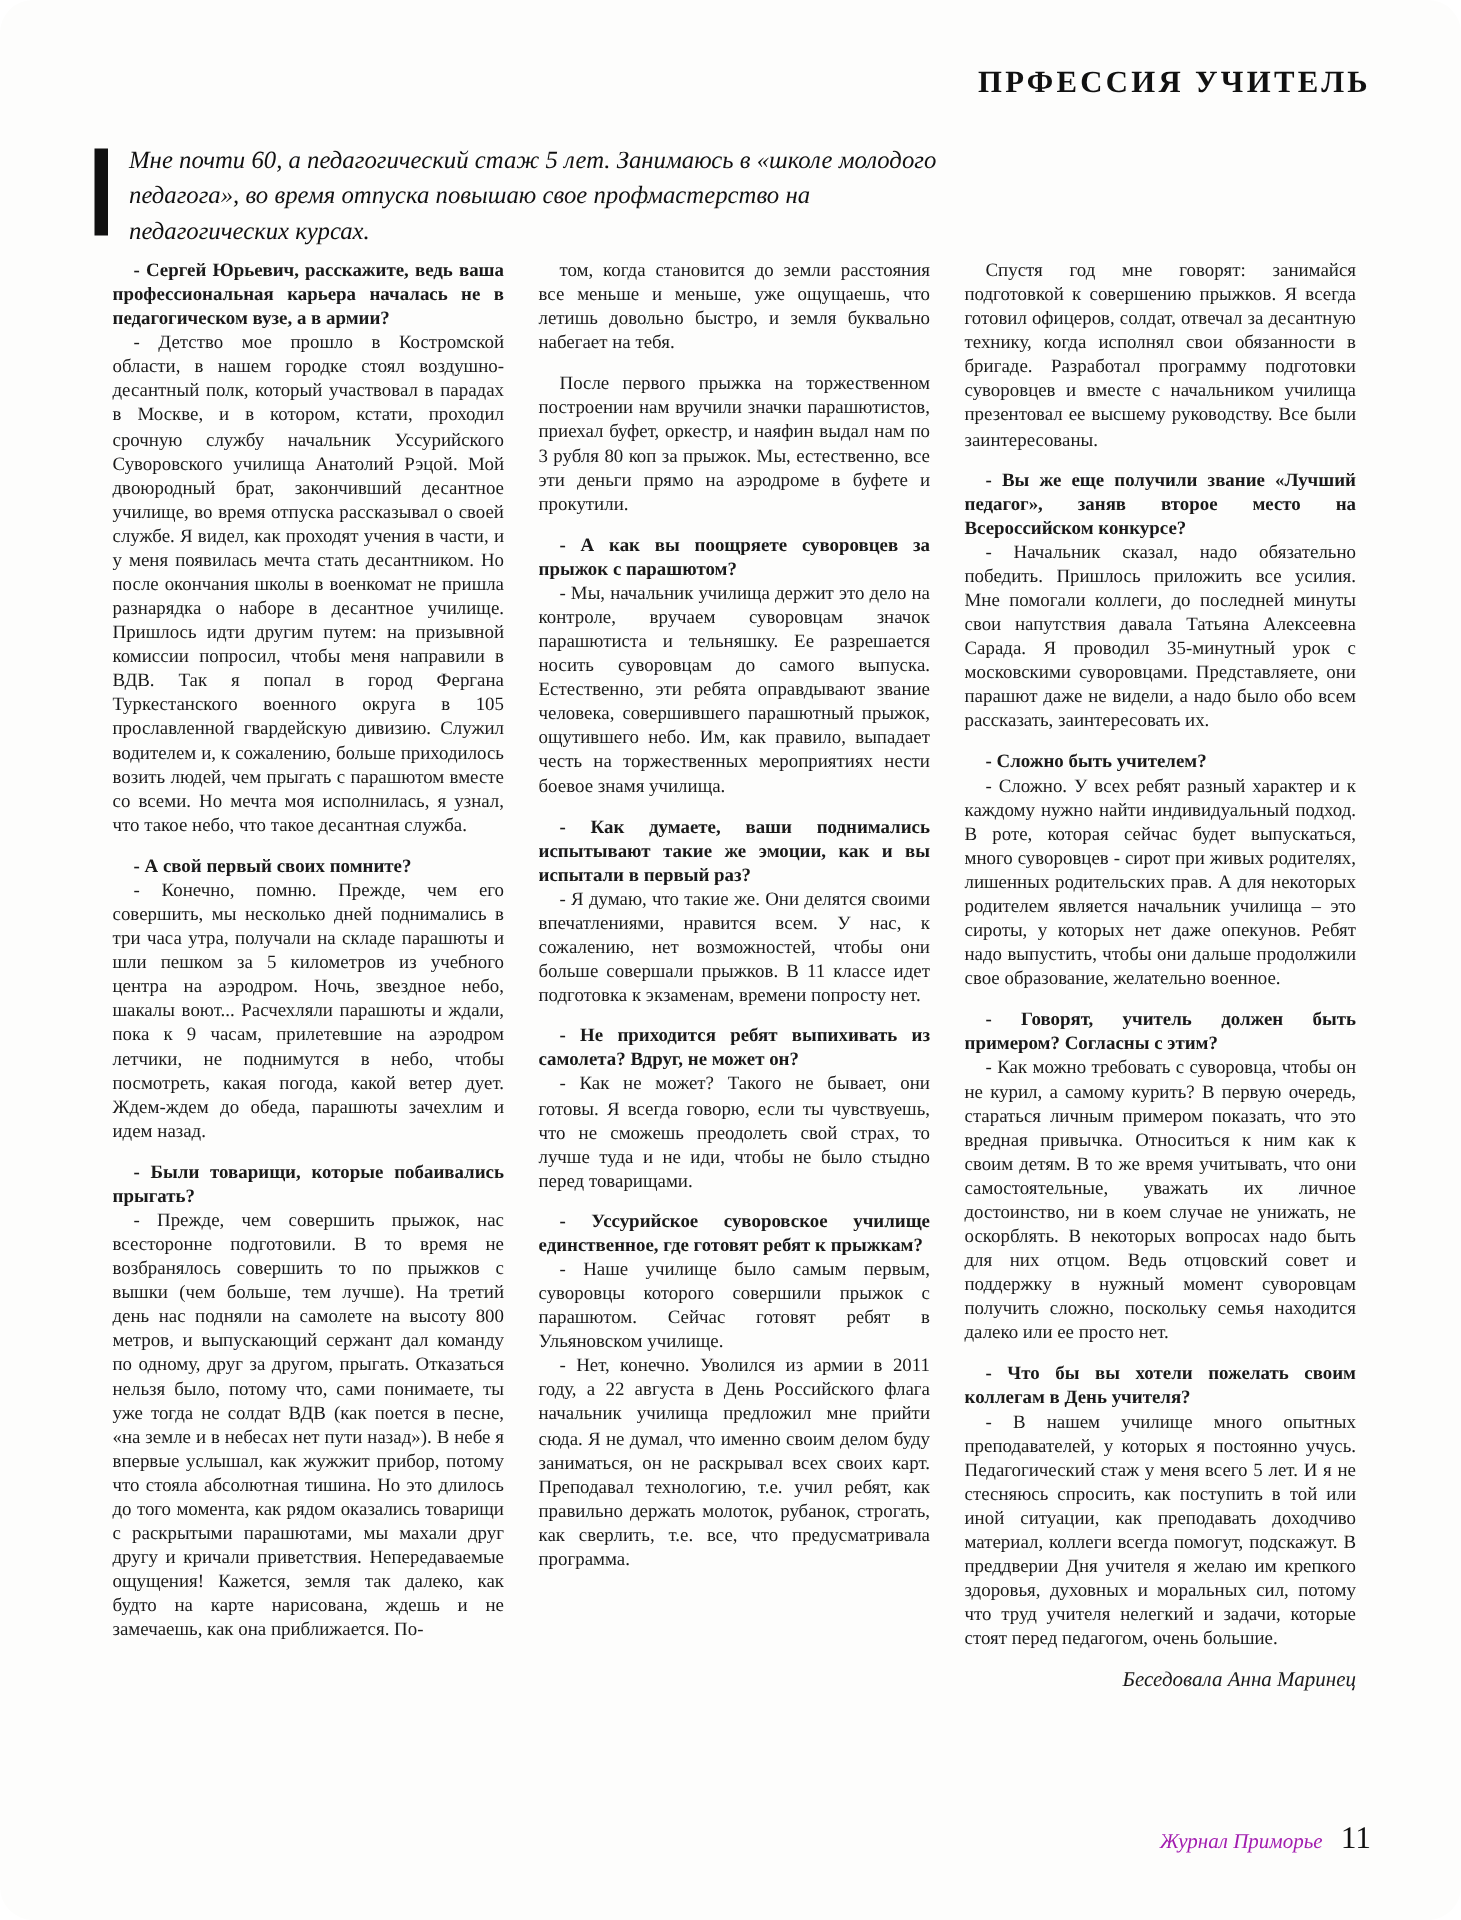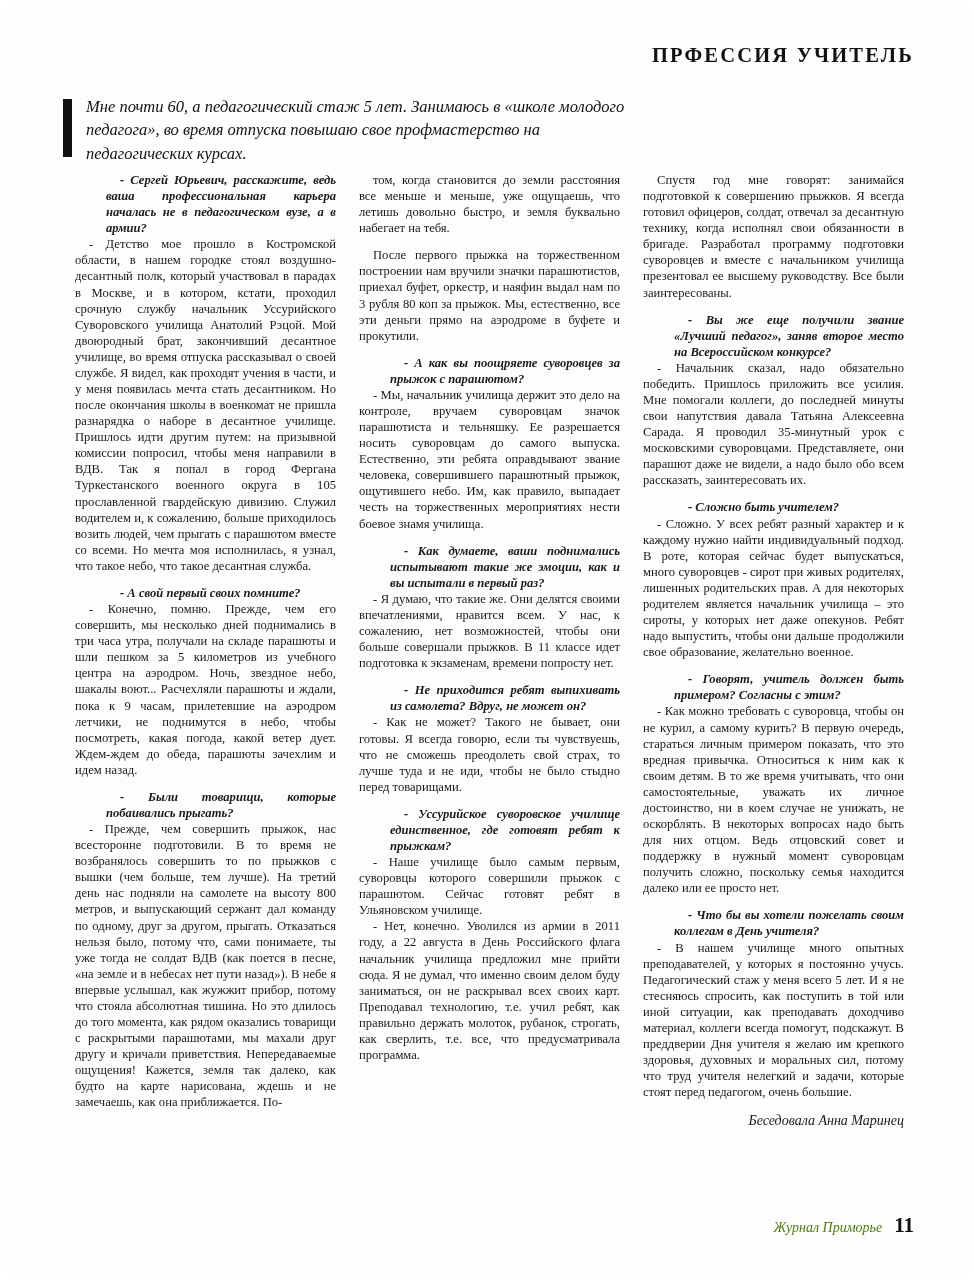--- a/index.html
+++ b/index.html
@@ -76,23 +76,21 @@
     margin: 0 0 0 0;
     font-size: 12.6px;
     line-height: 1.277;
     text-align: justify;
     text-indent: 14px;
     hyphens: auto;
     -webkit-hyphens: auto;
   }
   p.q {
     font-weight: bold;
-    font-style: italic;
     margin-top: 11px;
-    margin-left: 31px;
   }
   p.a {
     margin-top: 0px;
   }
   p.first {
     margin-top: 0;
   }
   p.spaced {
     margin-top: 11px;
   }
@@ -107,25 +105,25 @@
     position: absolute;
     right: 60px;
     bottom: 42px;
     display: flex;
     align-items: baseline;
     gap: 12px;
   }
   .footer-text {
     font-style: italic;
     font-size: 14px;
-    color: #4d7c0f;
+    color: #a21caf;
   }
   .footer-page {
     font-size: 21px;
-    font-weight: bold;
+    font-weight: normal;
     color: #111;
   }
 </style>
 </head>
 <body>
 
 <div class="page">
 
   <div class="header">
     <div class="header-title">ПРФЕССИЯ УЧИТЕЛЬ</div>

